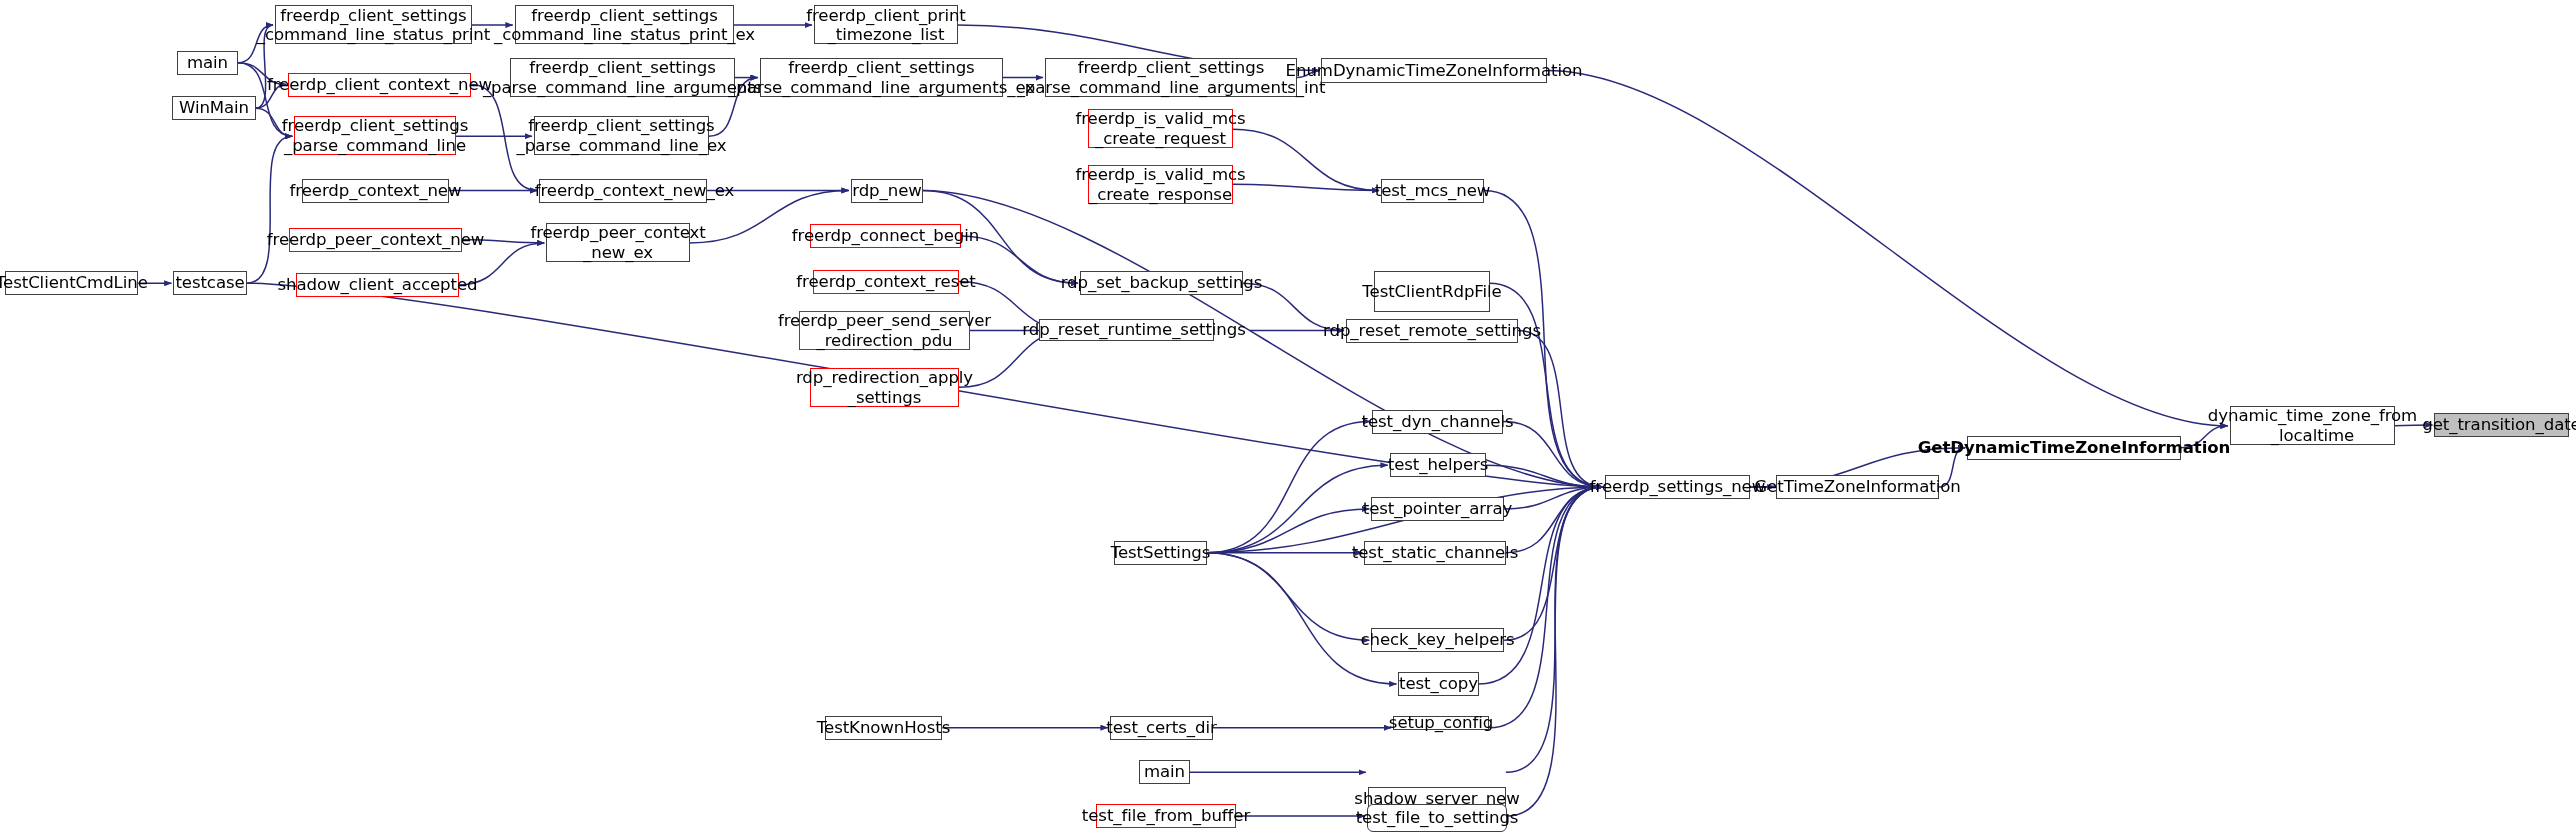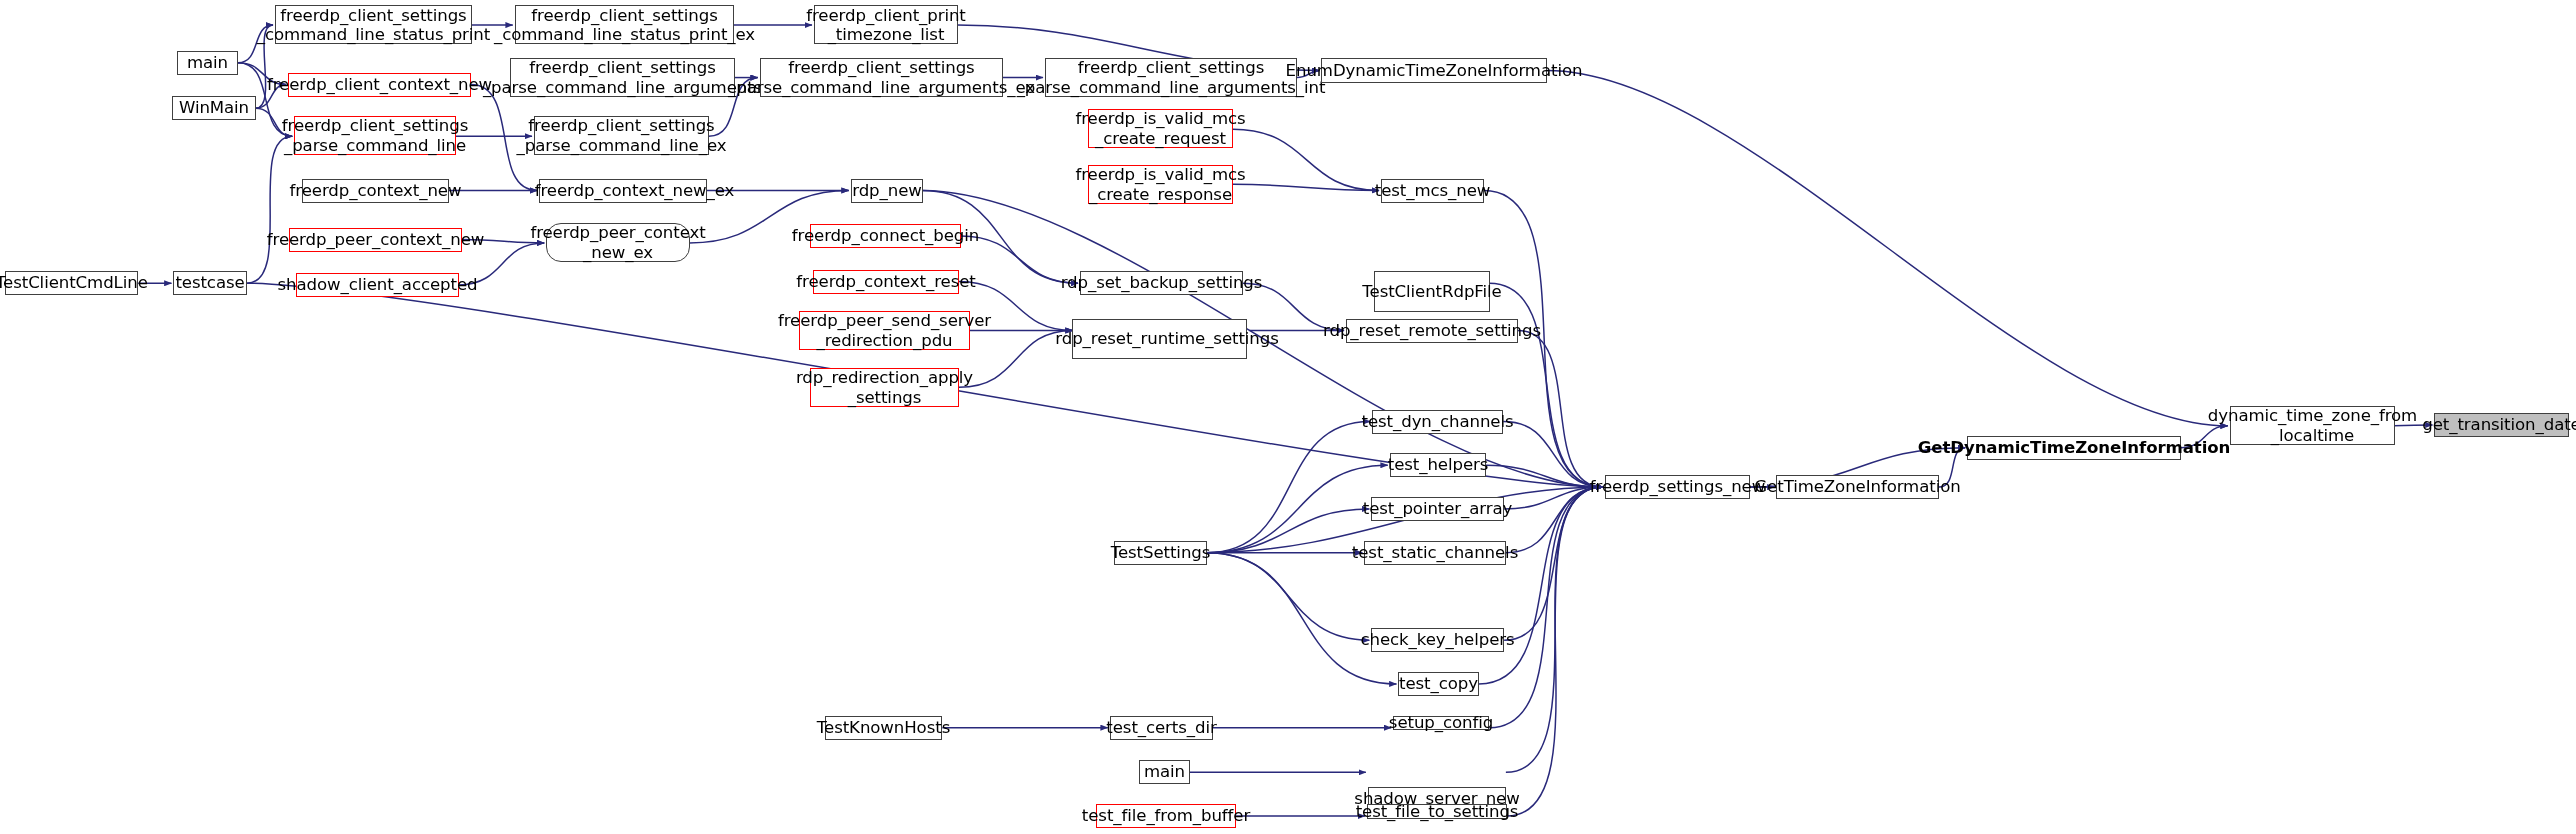--- a/index.html
+++ b/index.html
@@ -112,59 +112,59 @@
       <div class="node" style="left: 302px; top: 179px; width: 147px; height: 23.6px;">freerdp_context_new</div>
       <div class="node red" style="left: 289px; top: 228px; width: 173px; height: 23.6px;">freerdp_peer_context_new</div>
       <div class="node red" style="left: 296px; top: 273px; width: 163px; height: 23.6px;">shadow_client_accepted</div>
       <div class="node" style="left: 515px; top: 5.3px; width: 219px; height: 39px;">freerdp_client_settings
 _command_line_status_print_ex</div>
       <div class="node" style="left: 510px; top: 58px; width: 225px; height: 39px;">freerdp_client_settings
 _parse_command_line_arguments</div>
       <div class="node" style="left: 534px; top: 116px; width: 175px; height: 39px;">freerdp_client_settings
 _parse_command_line_ex</div>
       <div class="node" style="left: 539px; top: 179px; width: 168px; height: 23.6px; padding-left: 23px;">freerdp_context_new_ex</div>
-      <div class="node" style="left: 546px; top: 223px; width: 144px; height: 39px; border-radius: 15px;">freerdp_peer_context
+      <div class="node" style="left: 546px; top: 223px; width: 144px; height: 39px;">freerdp_peer_context
 _new_ex</div>
       <div class="node" style="left: 814px; top: 5.3px; width: 144px; height: 39px;">freerdp_client_print
 _timezone_list</div>
       <div class="node" style="left: 760px; top: 58px; width: 243px; height: 39px;">freerdp_client_settings
 _parse_command_line_arguments_ex</div>
       <div class="node" style="left: 851px; top: 179px; width: 72px; height: 23.6px;">rdp_new</div>
       <div class="node red" style="left: 810px; top: 224px; width: 151px; height: 23.6px;">freerdp_connect_begin</div>
       <div class="node red" style="left: 813px; top: 270px; width: 146px; height: 23.6px;">freerdp_context_reset</div>
       <div class="node red" style="left: 799px; top: 311px; width: 171px; height: 39px;">freerdp_peer_send_server
 _redirection_pdu</div>
       <div class="node red" style="left: 810px; top: 368px; width: 149px; height: 39px;">rdp_redirection_apply
 _settings</div>
       <div class="node" style="left: 1045px; top: 58px; width: 252px; height: 39px;">freerdp_client_settings
 _parse_command_line_arguments_int</div>
       <div class="node red" style="left: 1088px; top: 109px; width: 145px; height: 39px;">freerdp_is_valid_mcs
 _create_request</div>
       <div class="node red" style="left: 1088px; top: 165px; width: 145px; height: 39px;">freerdp_is_valid_mcs
 _create_response</div>
       <div class="node" style="left: 1080px; top: 271px; width: 163px; height: 23.6px;">rdp_set_backup_settings</div>
-      <div class="node" style="left: 1072px; top: 319px; width: 175px; height: 40px; padding-left: 15px;">rdp_reset_runtime_settings</div>
+      <div class="node" style="left: 1039px; top: 319px; width: 175px; height: 22px; padding-left: 15px;">rdp_reset_runtime_settings</div>
       <div class="node" style="left: 1321px; top: 58px; width: 226px; height: 25px;">EnumDynamicTimeZoneInformation</div>
       <div class="node" style="left: 1381px; top: 179px; width: 103px; height: 23.6px;">test_mcs_new</div>
       <div class="node" style="left: 1374px; top: 271px; width: 116px; height: 41px;">TestClientRdpFile</div>
       <div class="node" style="left: 1346px; top: 319px; width: 172px; height: 23.6px;">rdp_reset_remote_settings</div>
       <div class="node" style="left: 1372px; top: 410px; width: 131px; height: 23.6px;">test_dyn_channels</div>
       <div class="node" style="left: 1390px; top: 453px; width: 96px; height: 23.6px;">test_helpers</div>
       <div class="node" style="left: 1371px; top: 497px; width: 133px; height: 23.6px;">test_pointer_array</div>
       <div class="node" style="left: 1364px; top: 541px; width: 142px; height: 23.6px;">test_static_channels</div>
       <div class="node" style="left: 1371px; top: 628px; width: 133px; height: 23.6px;">check_key_helpers</div>
       <div class="node" style="left: 1398px; top: 672px; width: 81px; height: 23.6px;">test_copy</div>
       <div class="node" style="left: 1114px; top: 541px; width: 93px; height: 23.6px;">TestSettings</div>
       <div class="node" style="left: 825px; top: 716px; width: 117px; height: 23.6px;">TestKnownHosts</div>
       <div class="node" style="left: 1110px; top: 716px; width: 103px; height: 23.6px;">test_certs_dir</div>
       <div class="node" style="left: 1393px; top: 716px; width: 96px; height: 14px;">setup_config</div>
       <div class="node" style="left: 1139px; top: 760px; width: 51px; height: 23.6px;">main</div>
       <div class="node" style="left: 1368px; top: 760px; width: 138px; height: 23.6px; margin-top: 27px;">shadow_server_new</div>
       <div class="node red" style="left: 1096px; top: 804px; width: 140px; height: 23.6px;">test_file_from_buffer</div>
-      <div class="node" style="left: 1367px; top: 804px; width: 140px; height: 15px;">test_file_to_settings</div>
+      <div class="node" style="left: 1367px; top: 804px; width: 140px; height: 28px; border-radius: 6px;">test_file_to_settings</div>
       <div class="node" style="left: 1605px; top: 475px; width: 145px; height: 23.6px;">freerdp_settings_new</div>
       <div class="node" style="left: 1776px; top: 475px; width: 163px; height: 23.6px;">GetTimeZoneInformation</div>
       <div class="node" style="left: 1967px; top: 436px; width: 214px; height: 23.6px; font-weight: bold;">GetDynamicTimeZoneInformation</div>
       <div class="node" style="left: 2230px; top: 406px; width: 165px; height: 39px;">dynamic_time_zone_from
 _localtime</div>
       <div class="node current" style="left: 2434px; top: 413px; width: 135px; height: 23.6px;">get_transition_date</div>
     </div>
 </div>
 
 

